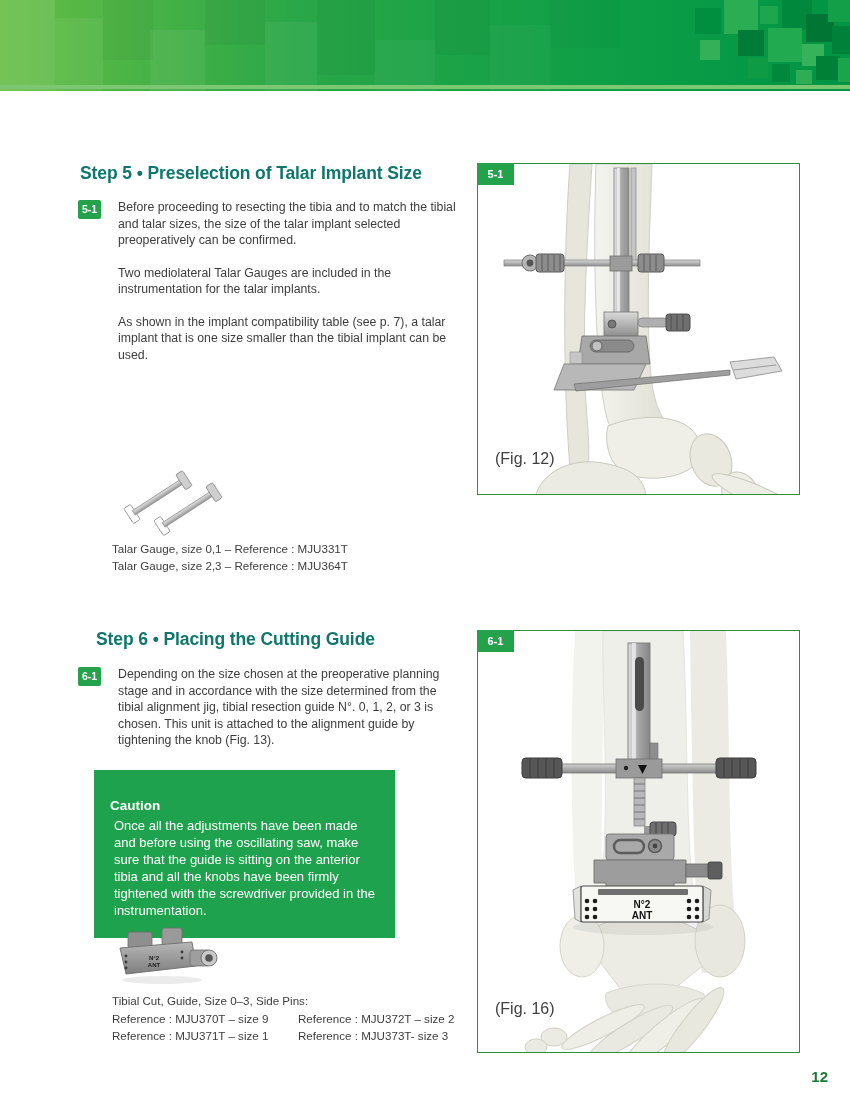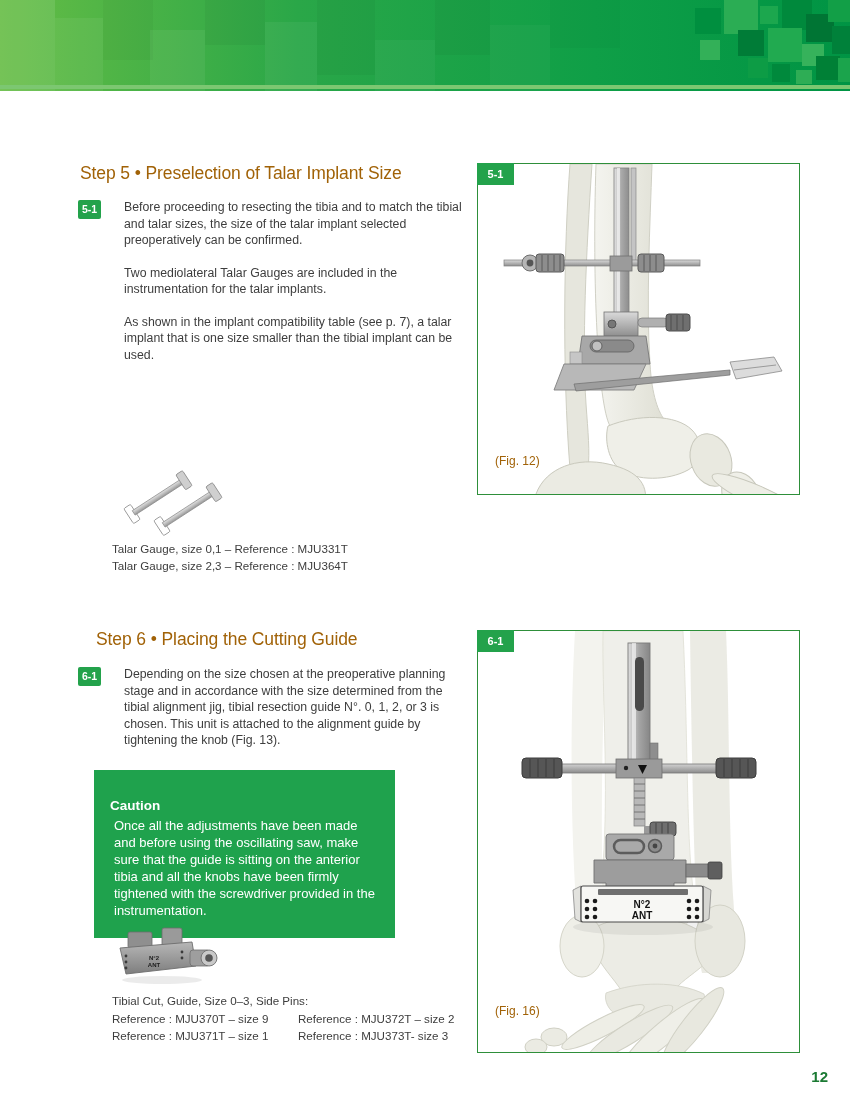--- a/index.html
+++ b/index.html
@@ -3,34 +3,34 @@
 <meta charset="utf-8">
 <style>
   html,body{margin:0;padding:0;background:#ffffff;}
   .page{position:relative;width:850px;height:1100px;background:#ffffff;overflow:hidden;
         font-family:"Liberation Sans", sans-serif;color:#3d3d3d;}
 
   
   .header-band{position:absolute;left:0;top:0;width:850px;height:91px;}
 
   
-  .step-heading{position:absolute;left:80px;width:400px;font-size:17.5px;font-weight:400;
-                color:#a16207;letter-spacing:-0.1px;}
+  .step-heading{position:absolute;left:80px;width:400px;font-size:17.5px;font-weight:700;
+                color:#0f766e;letter-spacing:-0.1px;}
   .h-step5{top:163px;}
   .h-step6{top:629px;margin-left:16px;}
 
   
   .badge{position:absolute;width:23px;height:19px;background:#23a24b;color:#fff;
          font-size:10.5px;font-weight:700;text-align:center;line-height:19px;border-radius:2px;}
   .b5{left:78px;top:200px;}
   .b6{left:78px;top:667px;}
 
   
   .col-text{position:absolute;left:110px;width:352px;font-size:12.3px;line-height:16.5px;color:#3d3d3d;}
-  .col-text p{margin:0 0 16px 14px;}
+  .col-text p{margin:0 0 16px 8px;}
   .t5{top:199px;}
   .t6{top:666px;}
 
   
   .gauge-img{position:absolute;left:110px;top:460px;}
   .guide-img{position:absolute;left:110px;top:924px;}
 
   
   .small-caption{position:absolute;left:112px;font-size:11.6px;line-height:16.5px;color:#3d3d3d;}
   .cap-gauge{top:541px;}
@@ -43,21 +43,21 @@
            padding:28px 16px 15px 16px;}
   .caution-title{font-size:13.5px;font-weight:700;margin:0 0 3px 0;}
   .caution-body{font-size:13px;font-weight:400;line-height:17px;margin:4px;}
 
   
   .figbox{position:absolute;left:477px;width:321px;border:1px solid #2e8f3a;background:#ffffff;}
   .fig12{top:163px;height:330px;}
   .fig13{top:630px;height:421px;}
   .figtab{position:absolute;left:-1px;top:-1px;width:37px;height:22px;background:#23a24b;
           color:#fff;font-size:11px;font-weight:700;text-align:center;line-height:22px;}
-  .figcaption{position:absolute;left:17px;font-size:12px;color:#a16207;text-align:right;}
+  .figcaption{position:absolute;left:17px;font-size:16px;color:#404040;text-align:right;}
   .fc12{bottom:26px;}
   .fc13{bottom:34px;}
   .figart{position:absolute;left:0;top:0;}
 
   
   .page-number{position:absolute;right:22px;top:1068px;font-size:15px;font-weight:700;color:#1b7a33;}
 </style>
 </head>
 <body>
 

